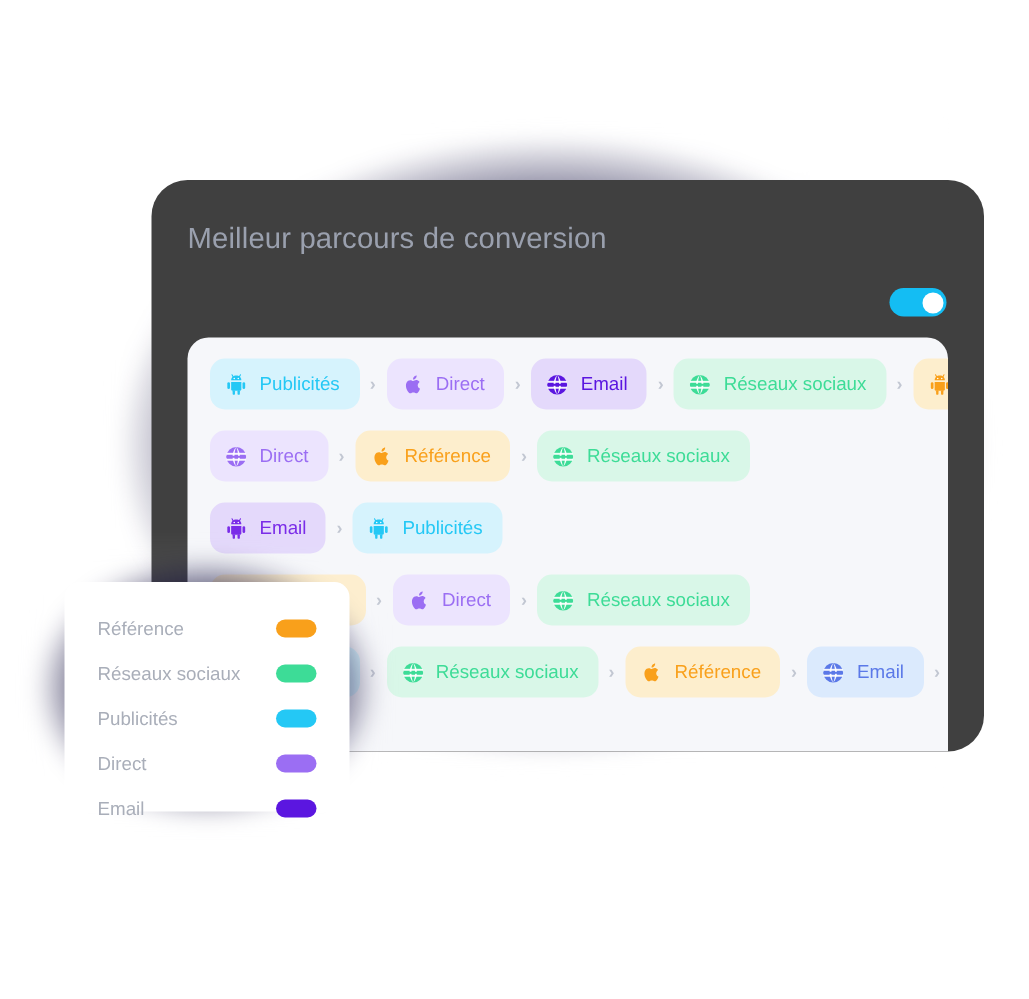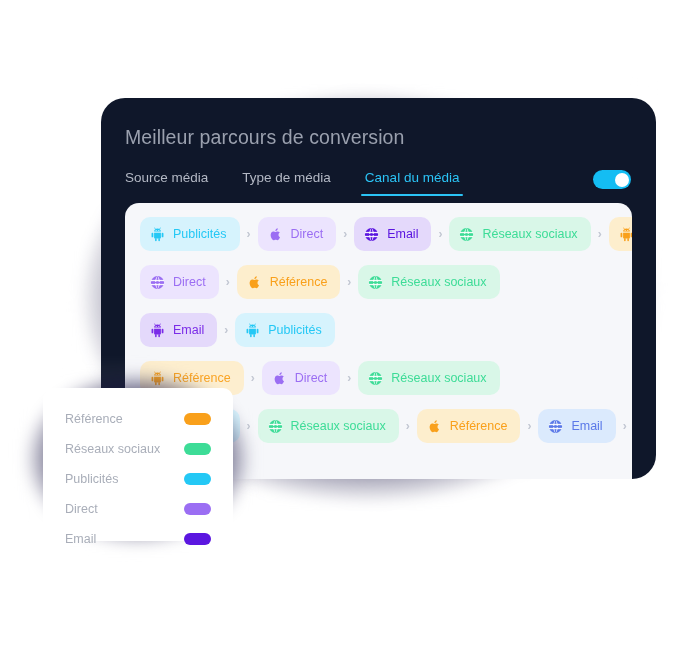--- a/index.html
+++ b/index.html
@@ -43,24 +43,24 @@
         rgba(26,18,90,0.0) 1.1deg 2.4deg);
     opacity: .55;
     mix-blend-mode: screen;
     filter: blur(1.2px);
   }
 
   
   .card {
     position: absolute;
     left: 101px;
-    top: 98px;
+    top: 120px;
     width: 555px;
     height: 381px;
-    background: #0f172a;
+    background: #404040;
     border-radius: 24px;
     overflow: hidden;
   }
 
   .card-title {
     position: absolute;
     left: 24px;
     top: 28px;
     font-size: 19.5px;
     color: #9aa0ae;
@@ -224,25 +224,20 @@
 <body>
 
 <div id="stage">
 
   <div class="card-glow"></div>
 
   <div class="card">
 
     <div class="card-title">Meilleur parcours de conversion</div>
 
-    <div class="tabs" id="tabbar">
-        <button class="tab">Source média</button>
-        <button class="tab">Type de média</button>
-        <button class="tab active">Canal du média</button>
-      </div>
 
     <button class="toggle">
       <span class="knob"></span>
     </button>
 
     <div class="panel" id="paths">
         <div class="path-row">
           <span class="chip" style="background: rgb(214, 243, 253); color: rgb(36, 200, 245);">
             <svg viewBox="0 0 24 24" class="ico" fill="#24c8f5">
               <path d="M7.2 9.4h9.6v7.1c0 .6-.5 1.1-1.1 1.1H8.3c-.6 0-1.1-.5-1.1-1.1V9.4z"></path>

